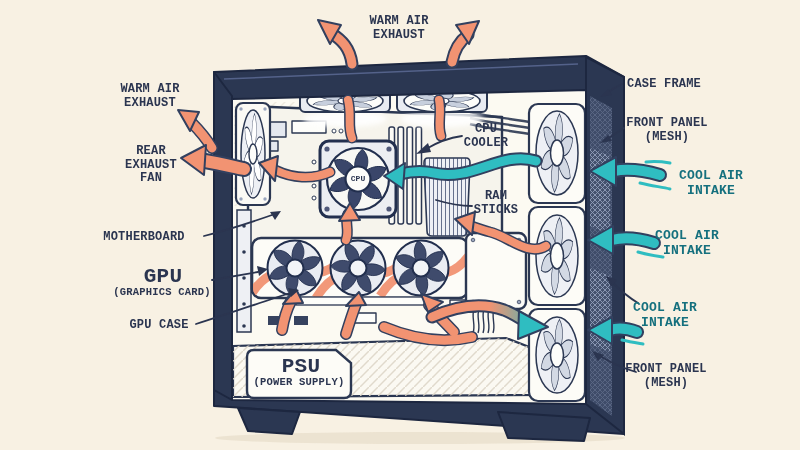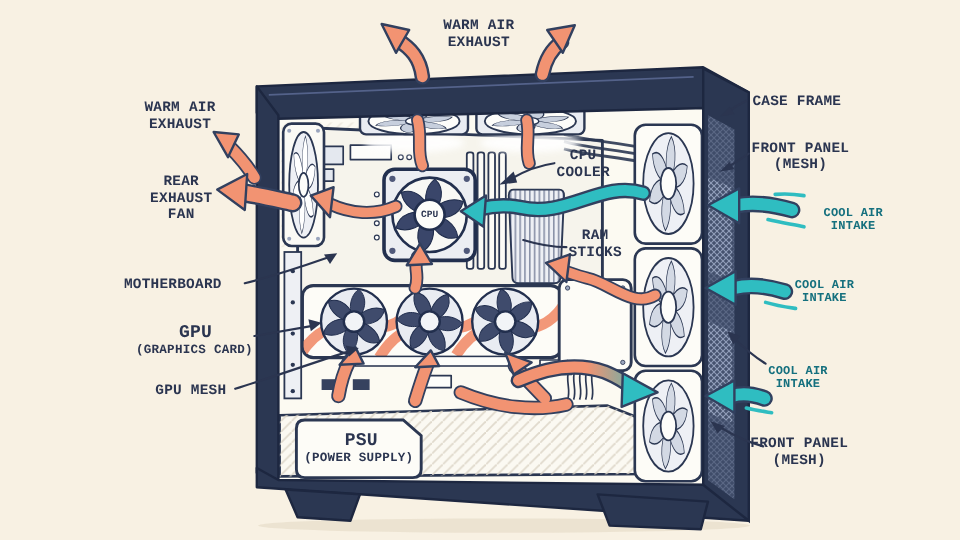--- a/index.html
+++ b/index.html
@@ -2,22 +2,22 @@
 <html><head>
 <meta charset="utf-8">
 <style>
   html,body{margin:0;padding:0;background:#f8f1e3;}
   .stage{position:relative;width:800px;height:450px;background:#f8f1e3;overflow:hidden;
          font-family:Liberation Mono, monospace;}
   .stage svg{position:absolute;left:0;top:0;}
   .lbl{position:absolute;transform:translate(-50%,-50%);color:#2b3550;font-weight:700;
        font-size:12px;line-height:1.14;text-align:center;white-space:pre-line;
        letter-spacing:.2px;pointer-events:none;}
-  .teal{color:#15707e;font-size:10px;}
-  .big{font-size:15px;}
+  .teal{color:#15707e;font-size:13px;}
+  .big{font-size:21px;}
   .sub{font-size:10.5px;}
   .tiny{font-size:9.5px;line-height:1.3;}
   .hub{font-size:8px;letter-spacing:0;}
 </style>
 </head>
 <body>
 
 <div class="stage">
 
 <svg width="800" height="450" viewBox="0 0 800 450">
@@ -315,21 +315,21 @@
   <div class="lbl" style="left:399px;top:29px">WARM AIR
 EXHAUST</div>
   <div class="lbl" style="left:150px;top:97px">WARM AIR
 EXHAUST</div>
   <div class="lbl" style="left:151px;top:166px">REAR
 EXHAUST
 FAN</div>
   <div class="lbl" style="left:144px;top:238px">MOTHERBOARD</div>
   <div class="lbl big" style="left:163px;top:277px">GPU</div>
   <div class="lbl sub" style="left:162px;top:293px">(GRAPHICS CARD)</div>
-  <div class="lbl" style="left:159px;top:326px">GPU MESH</div>
+  <div class="lbl" style="left:159px;top:326px">GPU CASE</div>
   <div class="lbl" style="left:486px;top:137px">CPU
 COOLER</div>
   <div class="lbl hub" style="left:358px;top:179px">CPU</div>
   <div class="lbl" style="left:496px;top:204px">RAM
 STICKS</div>
   <div class="lbl" style="left:664px;top:85px">CASE FRAME</div>
   <div class="lbl" style="left:667px;top:131px">FRONT PANEL
 (MESH)</div>
   <div class="lbl teal" style="left:711px;top:184px">COOL AIR
 INTAKE</div>

